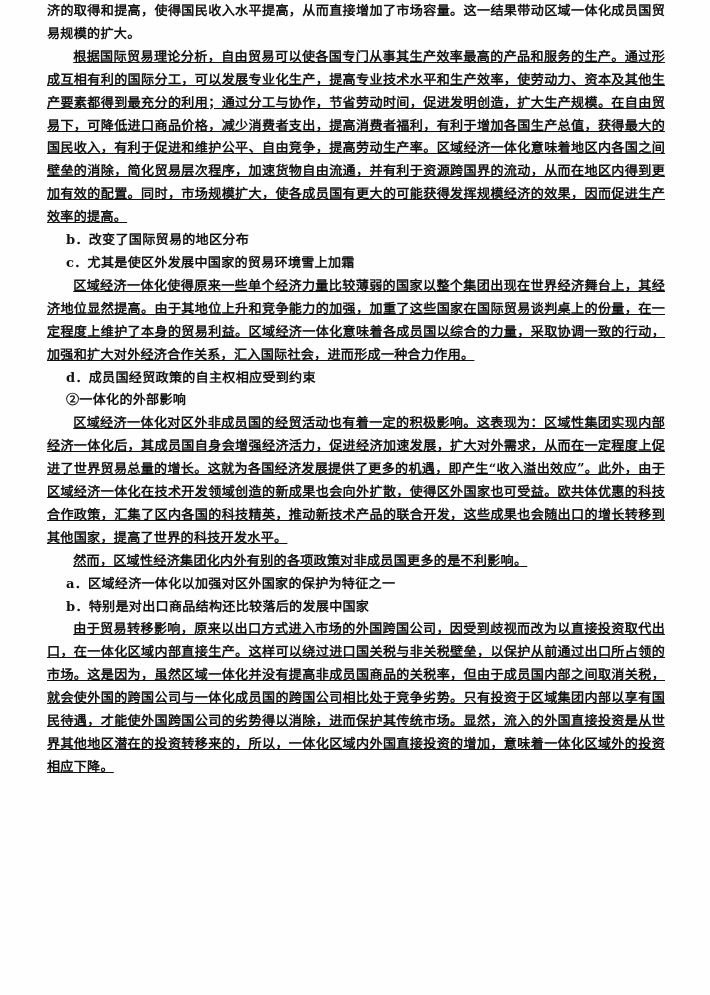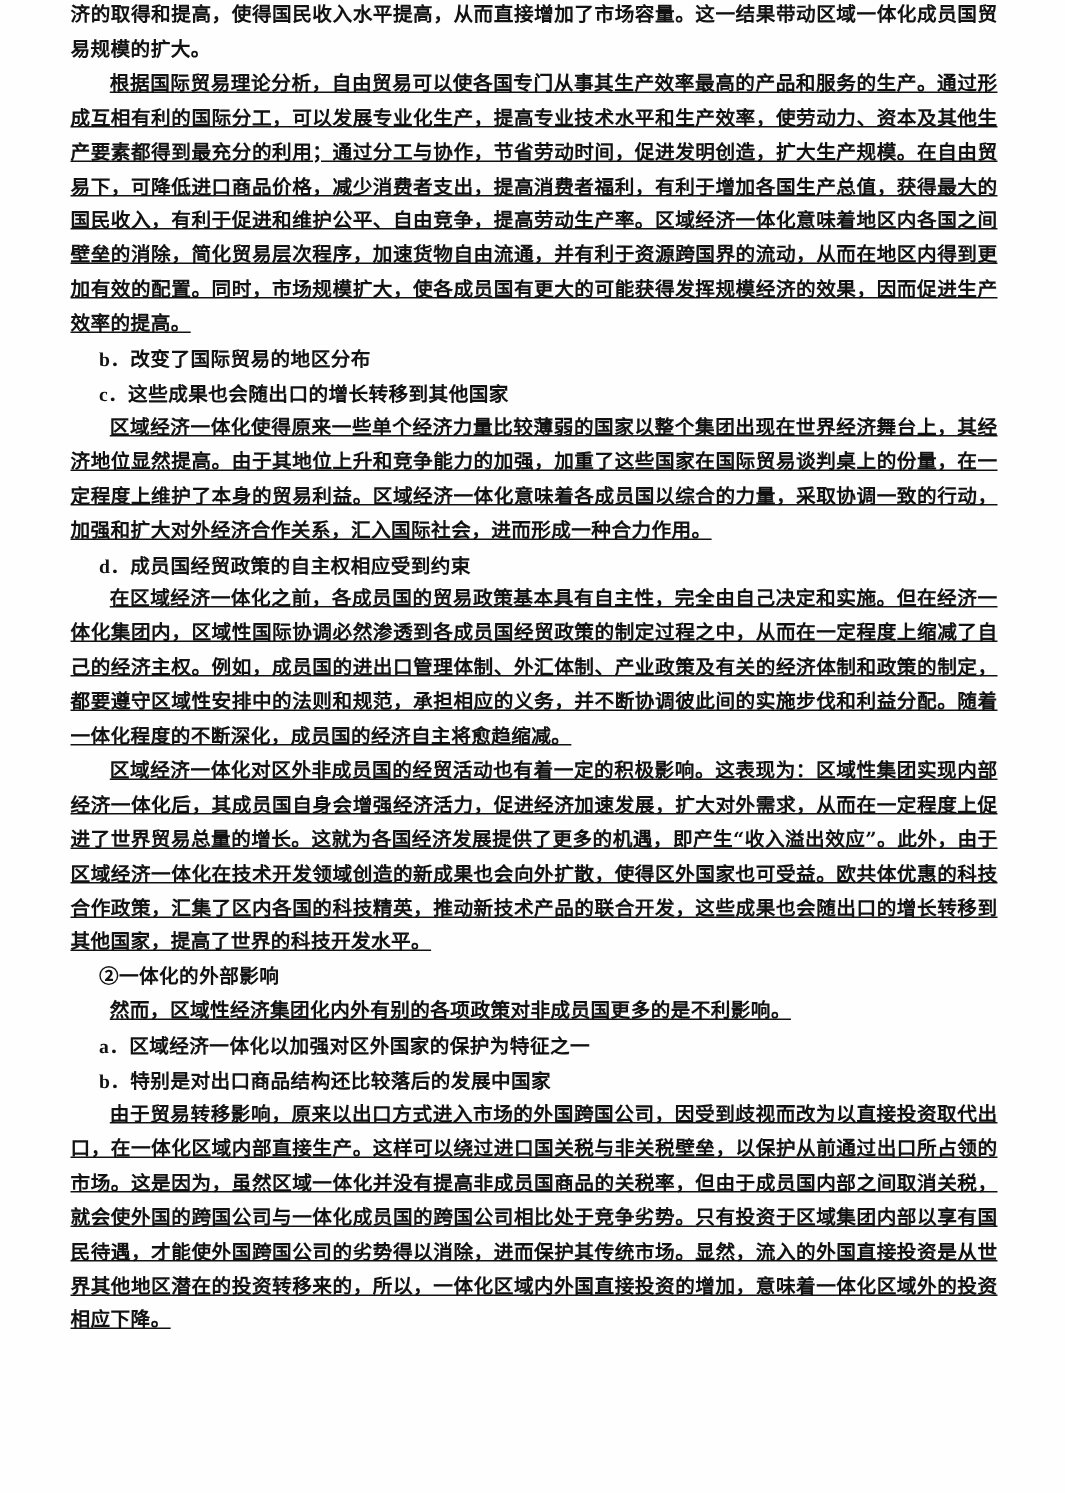--- a/index.html
+++ b/index.html
@@ -43,21 +43,20 @@
     text-indent: 0;
   }
   p.indent {
     text-indent: 2em;
     text-decoration: underline;
   }
   p.heading {
     text-indent: 1.45em;
     font-weight: 700;
     text-align: left;
-    font-family: Liberation Serif, serif;
   }
   p.sub-num {
     text-indent: 1.45em;
     font-weight: 700;
     text-align: left;
   }
   .sp-lg { margin-top: 21px; }
   .sp-md { margin-top: 12px; }
   .sp-sm { margin-top: 5px; }
 </style>
@@ -67,31 +66,30 @@
 <div id="page">
   <div id="content">
 
     <p class="para cont">济的取得和提高，使得国民收入水平提高，从而直接增加了市场容量。这一结果带动区域一体化成员国贸易规模的扩大。</p>
 
     <p class="para indent sp-sm">根据国际贸易理论分析，自由贸易可以使各国专门从事其生产效率最高的产品和服务的生产。通过形成互相有利的国际分工，可以发展专业化生产，提高专业技术水平和生产效率，使劳动力、资本及其他生产要素都得到最充分的利用；通过分工与协作，节省劳动时间，促进发明创造，扩大生产规模。在自由贸易下，可降低进口商品价格，减少消费者支出，提高消费者福利，有利于增加各国生产总值，获得最大的国民收入，有利于促进和维护公平、自由竞争，提高劳动生产率。区域经济一体化意味着地区内各国之间壁垒的消除，简化贸易层次程序，加速货物自由流通，并有利于资源跨国界的流动，从而在地区内得到更加有效的配置。同时，市场规模扩大，使各成员国有更大的可能获得发挥规模经济的效果，因而促进生产效率的提高。</p>
 
     <p class="para heading sp-md">b．改变了国际贸易的地区分布</p>
 
 
-    <p class="para heading sp-sm">c．这些成果也会随出口的增长转移到其他国家</p>
+    <p class="para heading sp-sm">c．尤其是使区外发展中国家的贸易环境雪上加霜</p>
 
     <p class="para indent sp-sm">区域经济一体化使得原来一些单个经济力量比较薄弱的国家以整个集团出现在世界经济舞台上，其经济地位显然提高。由于其地位上升和竞争能力的加强，加重了这些国家在国际贸易谈判桌上的份量，在一定程度上维护了本身的贸易利益。区域经济一体化意味着各成员国以综合的力量，采取协调一致的行动，加强和扩大对外经济合作关系，汇入国际社会，进而形成一种合力作用。</p>
 
     <p class="para heading sp-lg">d．成员国经贸政策的自主权相应受到约束</p>
 
-    <p class="para indent sp-sm">在区域经济一体化之前，各成员国的贸易政策基本具有自主性，完全由自己决定和实施。但在经济一体化集团内，区域性国际协调必然渗透到各成员国经贸政策的制定过程之中，从而在一定程度上缩减了自己的经济主权。例如，成员国的进出口管理体制、外汇体制、产业政策及有关的经济体制和政策的制定，都要遵守区域性安排中的法则和规范，承担相应的义务，并不断协调彼此间的实施步伐和利益分配。随着一体化程度的不断深化，成员国的经济自主将愈趋缩减。</p>
+
+    <p class="para sub-num sp-sm">②一体化的外部影响</p>
 
     <p class="para indent sp-sm">区域经济一体化对区外非成员国的经贸活动也有着一定的积极影响。这表现为：区域性集团实现内部经济一体化后，其成员国自身会增强经济活力，促进经济加速发展，扩大对外需求，从而在一定程度上促进了世界贸易总量的增长。这就为各国经济发展提供了更多的机遇，即产生“收入溢出效应”。此外，由于区域经济一体化在技术开发领域创造的新成果也会向外扩散，使得区外国家也可受益。欧共体优惠的科技合作政策，汇集了区内各国的科技精英，推动新技术产品的联合开发，这些成果也会随出口的增长转移到其他国家，提高了世界的科技开发水平。</p>
-
-    <p class="para sub-num sp-sm">②一体化的外部影响</p>
 
     <p class="para indent sp-lg">然而，区域性经济集团化内外有别的各项政策对非成员国更多的是不利影响。</p>
 
     <p class="para heading sp-sm">a．区域经济一体化以加强对区外国家的保护为特征之一</p>
 
 
     <p class="para heading sp-sm">b．特别是对出口商品结构还比较落后的发展中国家</p>
 
     <p class="para indent sp-sm">由于贸易转移影响，原来以出口方式进入市场的外国跨国公司，因受到歧视而改为以直接投资取代出口，在一体化区域内部直接生产。这样可以绕过进口国关税与非关税壁垒，以保护从前通过出口所占领的市场。这是因为，虽然区域一体化并没有提高非成员国商品的关税率，但由于成员国内部之间取消关税，就会使外国的跨国公司与一体化成员国的跨国公司相比处于竞争劣势。只有投资于区域集团内部以享有国民待遇，才能使外国跨国公司的劣势得以消除，进而保护其传统市场。显然，流入的外国直接投资是从世界其他地区潜在的投资转移来的，所以，一体化区域内外国直接投资的增加，意味着一体化区域外的投资相应下降。</p>
 

